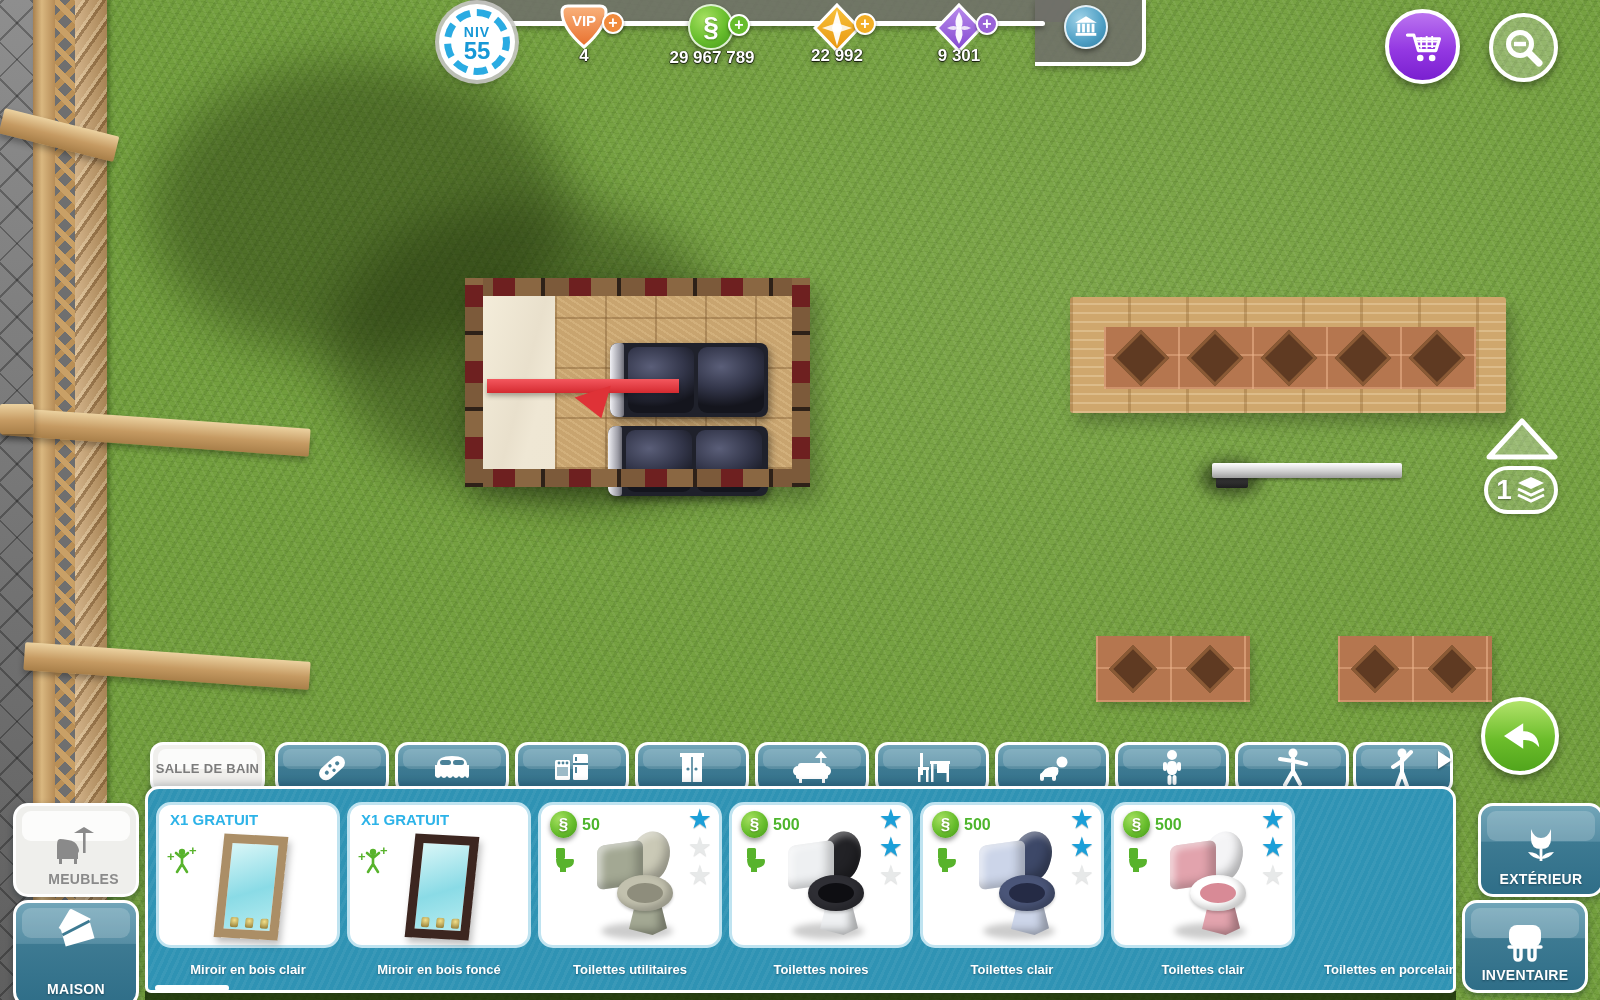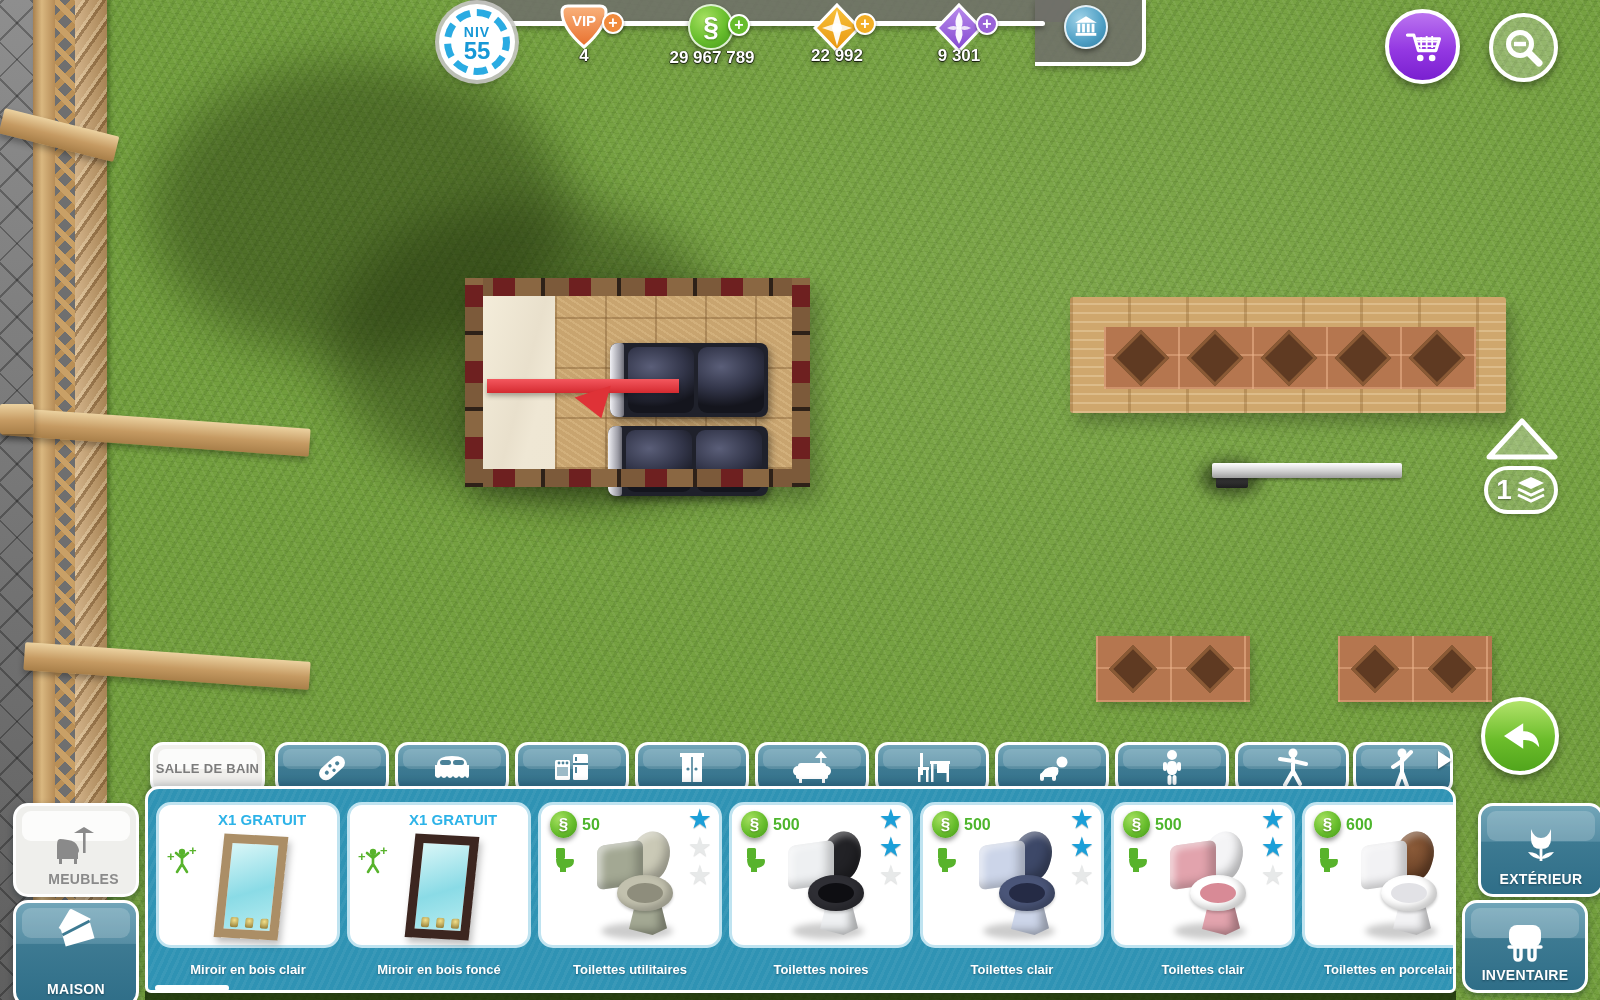--- a/index.html
+++ b/index.html
@@ -141,21 +141,21 @@
   .tab.active::before { background:rgba(255,255,255,.75); }
   .tab svg { position:relative; z-index:1; }
 
   #shop-panel { left:145px; top:786px; width:1311px; height:207px; z-index:3;
     background-color:#2f93b4;
     background-image:repeating-linear-gradient(115deg, rgba(255,255,255,.05) 0 3px, transparent 3px 7px);
     border:3px solid #fff; border-radius:14px 14px 6px 6px; overflow:hidden;
     box-shadow:0 -2px 8px rgba(0,20,30,.25); }
   .card { position:absolute; top:13px; width:184px; height:146px; background:#fff;
     border:3px solid #bfe3f0; border-radius:15px; }
-  .card .badge { position:absolute; left:11px; top:6px; color:#2db3e8; font-weight:700; font-size:15px;margin-left:48px; }
+  .card .badge { position:absolute; left:11px; top:6px; color:#2db3e8; font-weight:700; font-size:15px; }
   .card .price-row { position:absolute; left:9px; top:6px; display:flex; align-items:center; gap:5px; }
   .card .price-row .coin { width:27px; height:27px; border:none; }
   .card .price-row .coin::before { font-size:17px; }
   .card .price { color:#4db52c; font-weight:700; font-size:16px; }
   .need-icon { position:absolute; left:12px; top:42px; }
   .xp-icon { position:absolute; left:8px; top:40px; }
   .stars { position:absolute; right:7px; top:2px; display:flex; flex-direction:column; line-height:25px; }
   .star::before { content:"★"; font-size:27px; }
   .star.f::before { color:#1b9fd8; text-shadow:0 1px 1px rgba(0,60,90,.35); }
   .star.e::before { color:#e7e9e9; text-shadow:0 1px 1px rgba(0,0,0,.12); }
@@ -604,42 +604,20 @@
     <div class="toilet" style="--tank:#e2a3ad;--lid:#f4f4f6;--seat:#ffffff;--hole:#d88a96;">
       <div class="sh"></div>
         <div class="lid"></div>
         <div class="tank"></div>
         <div class="base"></div>
         <div class="seat"></div>
     </div>
   </div>
   <div class="item-label" style="left:963px;">Toilettes clair</div>
 
-  <div class="card" style="left:1154px;">
-    <div class="price-row">
-        <div class="coin"></div>
-      <span class="price">600</span>
-      </div>
-    <svg class="need-icon" width="24" height="28" viewBox="0 0 24 28">
-      <rect x="3" y="1" width="9" height="11" rx="1.5" fill="#58b32c"></rect>
-      <path d="M3 12 h17 q1 0 1 2 q0 6 -8 7 v4 h-6 v-4 q-4 -2 -4 -9 z" fill="#58b32c"></path>
-    </svg>
-    <div class="stars">
-        <span class="star f"></span>
-        <span class="star f"></span>
-        <span class="star e"></span>
-      </div>
-    <div class="toilet" style="--tank:#f2f2f4;--lid:#7a4a2c;--seat:#ffffff;--hole:#e2e2e6;">
-      <div class="sh"></div>
-        <div class="lid" style="background:radial-gradient(circle at 40% 35%, #8a5a38, #5e3820);"></div>
-      <div class="tank"></div>
-        <div class="base"></div>
-        <div class="seat"></div>
-    </div>
-  </div>
   <div class="item-label" style="left:1154px;">Toilettes en porcelaine</div>
 
   <div id="shop-scrollbar"></div>
 </div>
 <div class="abs" id="panel-under"></div>
 
 <div class="side-btn light" style="left:13px;top:803px;height:94px;">
   <svg width="52" height="48" viewBox="0 0 52 48">
     <polygon points="34,4 44,10 24,10" fill="#8a8a8a"></polygon>
       <rect x="33" y="8" width="2.6" height="22" fill="#8a8a8a"></rect>

